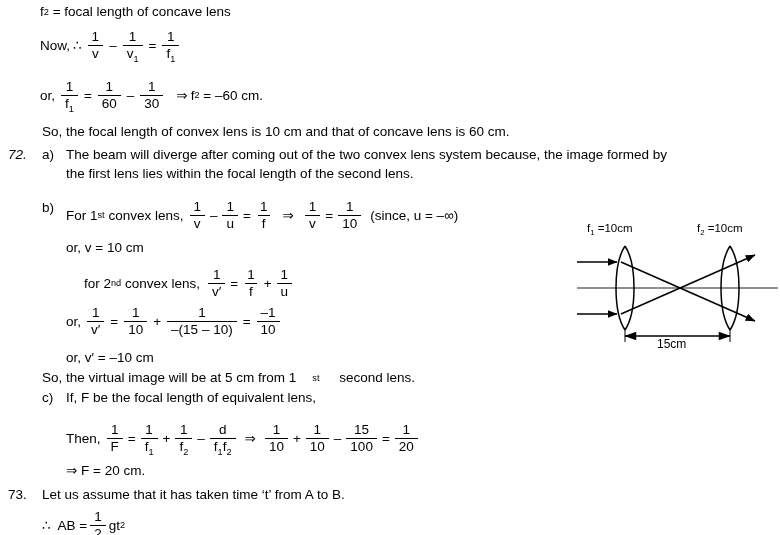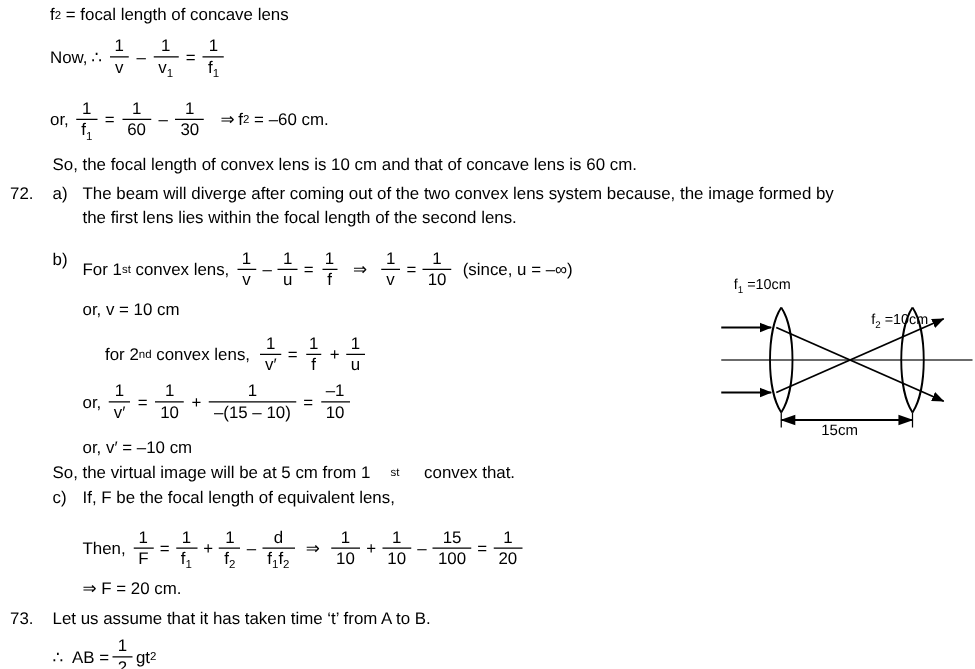--- a/index.html
+++ b/index.html
@@ -148,21 +148,21 @@
     <span class="op" style="padding-left:10px;">⇒</span>
     <span class="txt">f</span>
       <span class="sub">2</span>
       <span class="txt"> = –60 cm.</span>
   </div>
 
   <div class="row" style="left:42px; top:124px;">
     <span class="txt">So, the focal length of convex lens is 10 cm and that of concave lens is 60 cm.</span>
   </div>
 
-  <div class="qnum" style="left:8px; top:147px;">72.</div>
+  <div class="qnum" style="left:8px; top:147px;font-style:italic;">72.</div>
 
   <div class="row" style="left:42px; top:147px;">
     <span class="txt">a)</span>
   </div>
   <div class="row" style="left:66px; top:166px;">
     <span class="txt">the first lens lies within the focal length of the second lens.</span>
   </div>
   <div class="row" style="left:66px; top:147px;">
     <span class="txt">The beam will diverge after coming out of the two convex lens system because, the image formed by</span>
   </div>
@@ -271,21 +271,21 @@
     </span>
   </div>
 
   <div class="row" style="left:66px; top:350px;">
     <span class="txt">or, v′ = –10 cm</span>
   </div>
 
   <div class="row" style="left:42px; top:370px;gap:16px;">
     <span class="txt">So, the virtual image will be at 5 cm from 1</span>
       <span class="sup">st</span>
-      <span class="txt"> convex that.</span>
+      <span class="txt"> second lens.</span>
   </div>
 
   <div class="row" style="left:42px; top:390px;">
     <span class="txt">c)</span>
   </div>
   <div class="row" style="left:66px; top:390px;">
     <span class="txt">If, F be the focal length of equivalent lens,</span>
   </div>
 
   <div class="row" style="left:66px; top:423px;">
@@ -400,19 +400,19 @@
 
       <line x1="50" y1="106" x2="50" y2="118" stroke="#000" stroke-width="1"></line>
       <line x1="155" y1="106" x2="155" y2="118" stroke="#000" stroke-width="1"></line>
 
       <line x1="50" y1="112" x2="155" y2="112" stroke="#000" stroke-width="1.5" marker-start="url(#dimStart)" marker-end="url(#dimEnd)"></line>
     </svg>
 
     <div class="dlabel" style="left:12px; top:-2px;">
       <span>f</span><span class="sub">1</span><span> =10cm</span>
     </div>
-    <div class="dlabel" style="left:122px; top:-2px;margin-top:28px;">
+    <div class="dlabel" style="left:122px; top:-2px;">
       <span>f</span><span class="sub">2</span><span> =10cm</span>
     </div>
     <div class="dlabel" style="left:82px; top:113px; font-size:12px;">15cm</div>
   </div>
 
 </div>
 
 </body></html>

